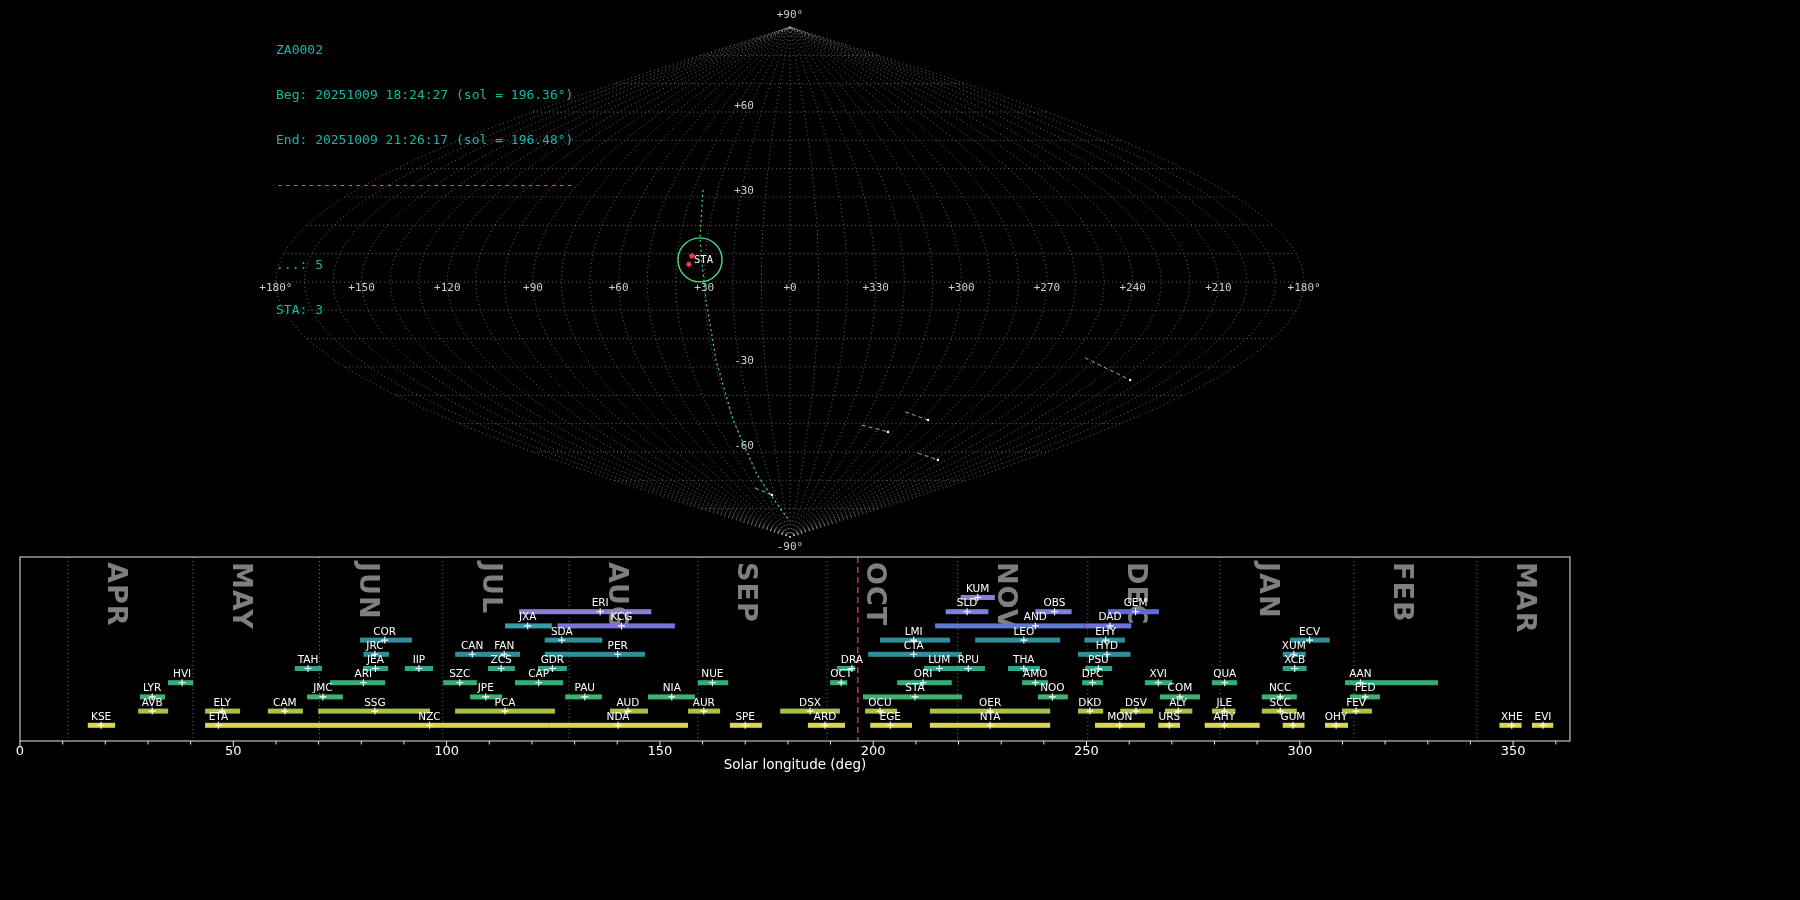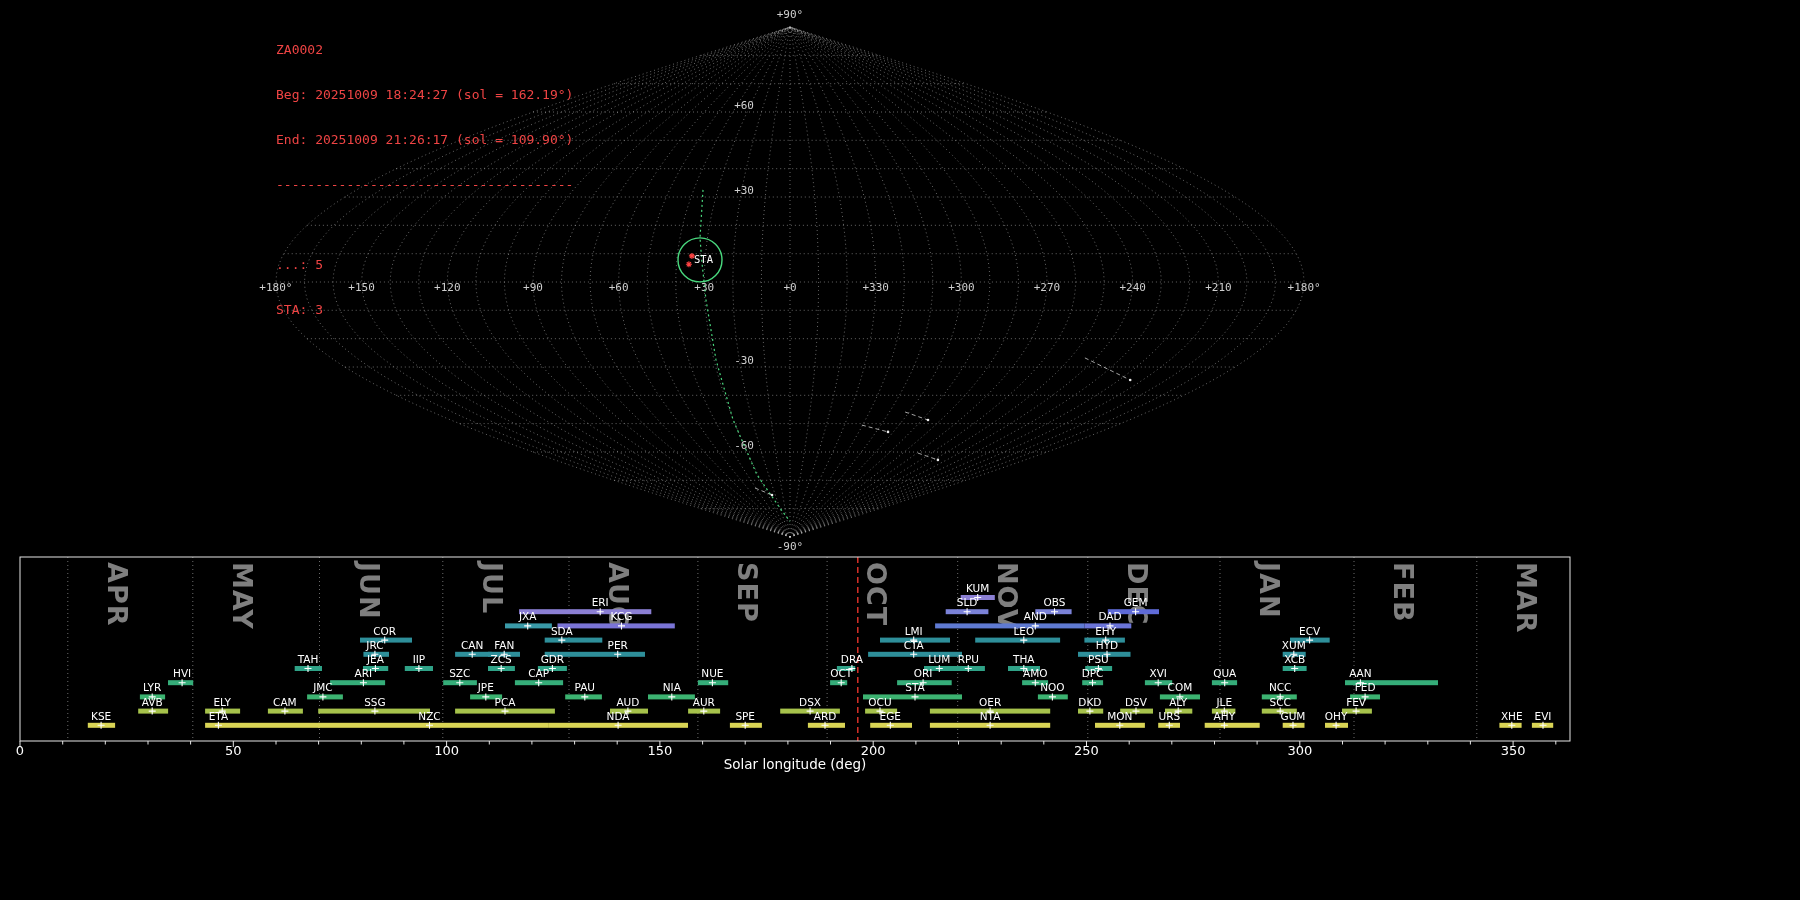--- a/index.html
+++ b/index.html
@@ -1,17 +1,17 @@
 <!DOCTYPE html>
 <html><head>
 <meta charset="utf-8">
 <style>
   html,body{margin:0;padding:0}
   body{width:1800px;height:900px;background:#000;position:relative;overflow:hidden;font-family:"DejaVu Sans",sans-serif}
-  .info-panel{position:absolute;left:276px;top:12px;color:#ef4444;font:13px/15px "DejaVu Sans Mono",monospace;white-space:pre;z-index:2}
+  .info-panel{position:absolute;left:276px;top:12px;color:#14b8a6;font:13px/15px "DejaVu Sans Mono",monospace;white-space:pre;z-index:2}
   .info-panel .gap{height:5px}
   svg{position:absolute;left:0;display:block}
   #skymap{top:0}
   #timeline{top:545px}
   .grid{stroke:#cccccc;stroke-opacity:.5;stroke-width:1;stroke-dasharray:1 3;fill:none}
   .map-label{fill:#cfcfcf;font:11px "DejaVu Sans Mono",monospace}
   .chart-border{fill:none;stroke:#e6e6e6;stroke-width:1}
   .month-line{stroke:#9b9b9b;stroke-opacity:.7;stroke-width:1;stroke-dasharray:1 3}
   .month-label{fill:#8d8d8d;font-weight:bold;font-size:27px;letter-spacing:1px;opacity:.9}
   .tick{stroke:#e6e6e6;stroke-width:1}
@@ -24,22 +24,22 @@
   .trail{stroke:#d9d9d9;stroke-opacity:.75;stroke-width:1;stroke-dasharray:4 3}
   .station-circle{fill:none;stroke-width:1.4}
   .station-label{fill:#fff;font:10.5px "DejaVu Sans Mono",monospace}
   .meteor{stroke-width:1.1;fill:none}
 </style>
 </head>
 <body>
 
 <div class="info-panel">
   <div>ZA0002</div>
-  <div>Beg: 20251009 18:24:27 (sol = 162.19°)</div>
-  <div>End: 20251009 21:26:17 (sol = 109.90°)</div>
+  <div>Beg: 20251009 18:24:27 (sol = 196.36°)</div>
+  <div>End: 20251009 21:26:17 (sol = 196.48°)</div>
   <div>--------------------------------------</div>
   <div class="gap"></div>
   <div>...: 5</div>
   <div>STA: 3</div>
 </div>
 
 <svg id="skymap" width="1800" height="556">
     <line x1="700.7" y1="508.6" x2="879.3" y2="508.6" class="grid"></line>
     <line x1="614.2" y1="480.3" x2="965.8" y2="480.3" class="grid"></line>
     <line x1="533.0" y1="452.0" x2="1047.0" y2="452.0" class="grid"></line>

